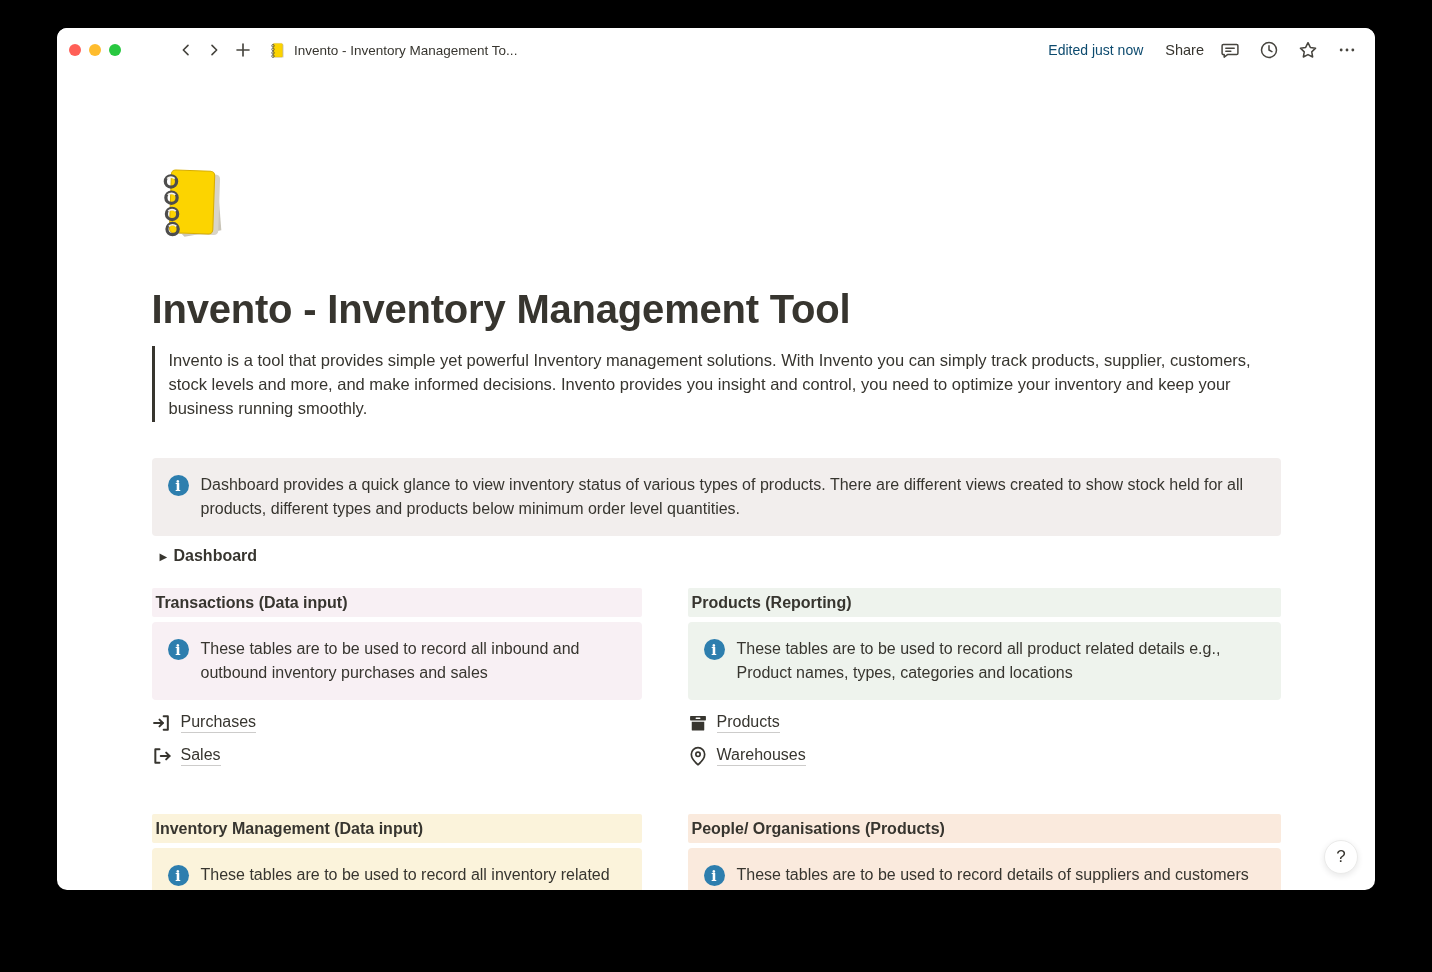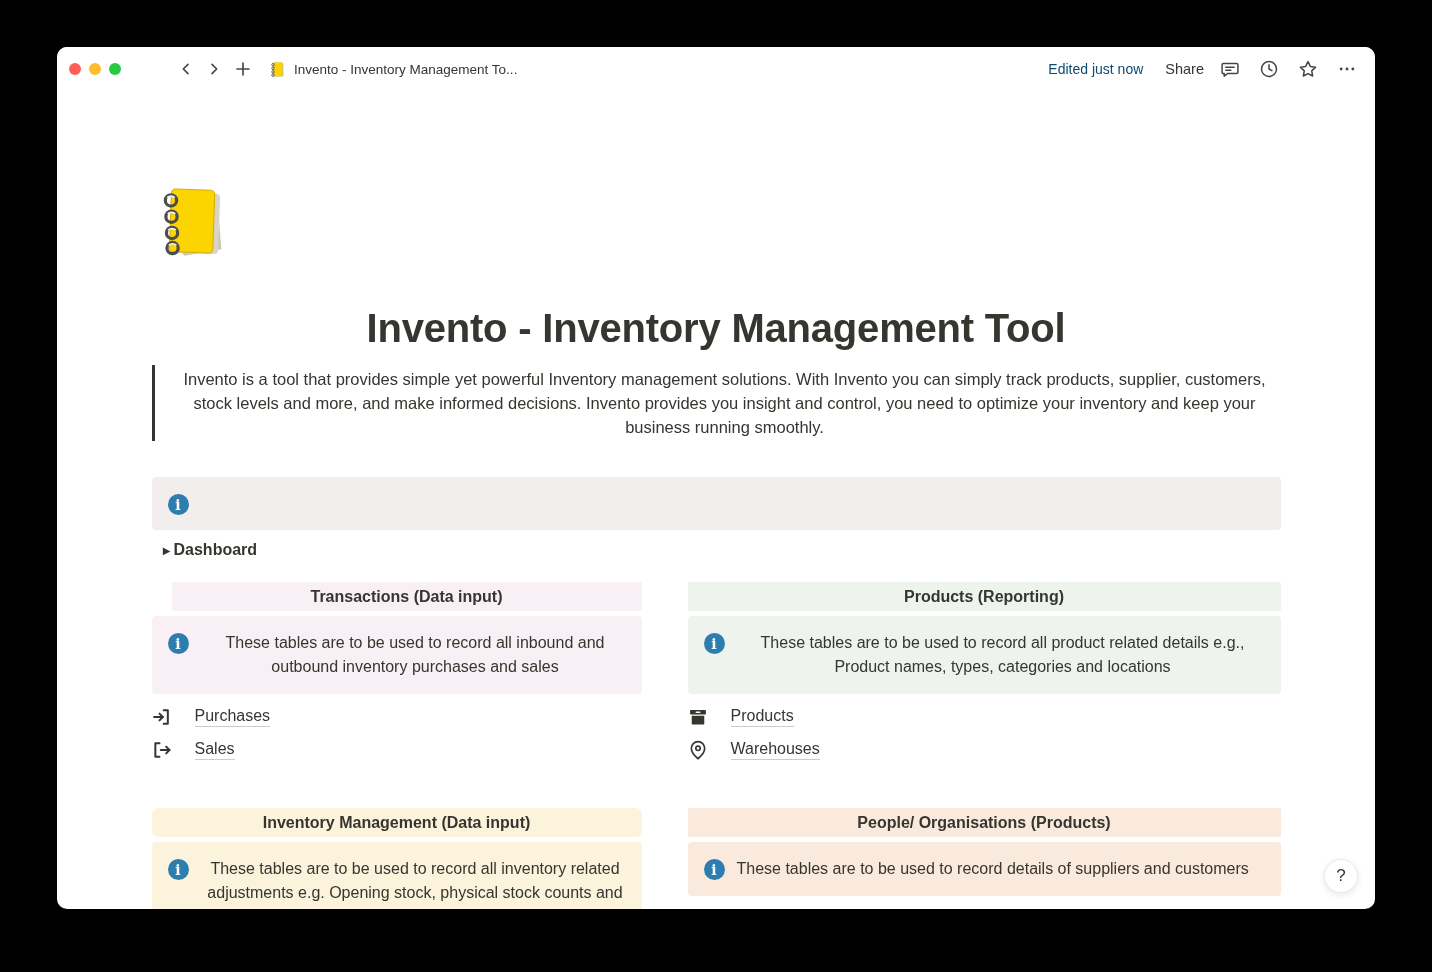--- a/index.html
+++ b/index.html
@@ -1,20 +1,20 @@
 <!DOCTYPE html>
 <html style="--accent-blue: #2d7eae; --gray-bg: #f2eeed; --pink-bg: #f8f0f4; --green-bg: #eef3ed; --yellow-bg: #fbf3db; --orange-bg: #faeadd;"><head>
 <meta charset="utf-8">
 <style>
   * { margin: 0; padding: 0; box-sizing: border-box; }
   html, body { width: 1432px; height: 972px; background: #000; overflow: hidden; }
   body { font-family: "Liberation Sans", "DejaVu Sans", sans-serif; color: #37352f; }
 
   .window {
-    position: absolute; left: 57px; top: 47px; width: 1318px; height: 862px;
+    position: absolute; left: 57px; top: 28px; width: 1318px; height: 862px;
     background: #fff; border-radius: 10px; overflow: hidden;
     box-shadow: 0 18px 50px rgba(0,0,0,.55);
   }
 
   
   .titlebar { height: 44px; display: flex; align-items: center; padding: 0 16px 0 12px; background: #fff; }
   .lights { display: flex; align-items: center; gap: 8px; }
   .light { width: 12px; height: 12px; border-radius: 50%; }
   .light.red { background: #ff5f57; }
   .light.yellow { background: #febc2e; }
@@ -28,21 +28,21 @@
   .tab { display: flex; align-items: center; gap: 8px; margin-left: 17px; cursor: pointer; }
   .tab-title { font-size: 13.5px; color: #37352f; }
   .tb-spacer { flex: 1; }
   .edited { font-size: 14px; color: #0c4a6e; margin-right: 22px; }
   .share { font-size: 14.5px; color: #37352f; margin-right: 16px; cursor: pointer; background: none; border: none; font-family: inherit; }
   .tb-icon { margin-left: 0; margin-right: 19px; }
   .tb-icon:last-child { margin-right: 2px; }
 
   
   .main { height: 818px; overflow: hidden; position: relative; }
-  .content { width: 1129px; margin: 0 auto; padding-top: 91px; text-align: center; }
+  .content { width: 1129px; margin: 0 auto; padding-top: 91px; }
 
   .page-icon { width: 78px; height: 78px; display: block; cursor: pointer; }
 
   h1.page-title { margin-top: 44px; font-size: 40px; line-height: 48px; font-weight: 700; letter-spacing: -0.2px; color: #37352f; }
 
   .quote { margin-top: 13px; border-left: 3px solid #37352f; padding: 2px 0 2px 14px; font-size: 16.5px; line-height: 24px; color: #37352f; }
 
   .callout { display: flex; align-items: flex-start; gap: 12px; border-radius: 4px; padding: 15px 12px 15px 16px; font-size: 16px; line-height: 24px; }
   .callout.gray { background: var(--gray-bg); margin-top: 36px; }
 
@@ -50,35 +50,35 @@
 
   .toggle-row { margin-top: 7px; display: flex; align-items: center; height: 26px; cursor: pointer; }
   .toggle-arrow { width: 22px; padding-left: 8px; font-size: 10px; color: #37352f; }
   .toggle-label { font-size: 16px; font-weight: 600; }
 
   .columns { display: flex; gap: 46px; margin-top: 19px; }
   .col-left { width: 490px; flex: 0 0 auto; }
   .col-right { width: 593px; flex: 0 0 auto; }
 
   .section-header { border-radius: 2px; padding: 4px 4px; font-size: 16px; font-weight: 700; line-height: 21px; }
-  .section-header.pink { background: var(--pink-bg); margin-left: 20px; }
+  .section-header.pink { background: var(--pink-bg); }
   .section-header.green { background: var(--green-bg); }
-  .section-header.yellow { background: var(--yellow-bg); border-radius: 6px; }
+  .section-header.yellow { background: var(--yellow-bg); }
   .section-header.orange { background: var(--orange-bg); }
 
   .section-callout { margin-top: 5px; }
   .section-callout.pink { background: var(--pink-bg); }
   .section-callout.green { background: var(--green-bg); }
   .section-callout.yellow { background: var(--yellow-bg); }
   .section-callout.orange { background: var(--orange-bg); }
 
   .links { margin-top: 11px; }
   .link-row { display: flex; align-items: center; gap: 8px; height: 24px; margin-bottom: 9px; cursor: pointer; }
   .link-icon { width: 21px; height: 21px; flex: 0 0 auto; display: flex; align-items: center; justify-content: center; color: #37352f; }
-  .link-text { font-size: 16px; font-weight: 500; color: #37352f; border-bottom: 1px solid rgba(55,53,47,.25); padding-bottom: 1px; margin-left: 14px; }
+  .link-text { font-size: 16px; font-weight: 500; color: #37352f; border-bottom: 1px solid rgba(55,53,47,.25); padding-bottom: 1px; }
 
   .row2 { margin-top: 37px; }
 
   .help-btn { position: absolute; right: 17px; bottom: 16px; width: 34px; height: 34px; border-radius: 50%; background: #fff; border: 1px solid #ebebea; box-shadow: 0 2px 6px rgba(15,15,15,.1); color: #37352f; font-size: 17px; font-weight: 500; display: flex; align-items: center; justify-content: center; cursor: pointer; }
 
   svg { display: block; }
 </style>
 </head>
 <body>
 
@@ -178,20 +178,21 @@
           </g>
         </svg>
       </div>
 
       <h1 class="page-title">Invento - Inventory Management Tool</h1>
 
       <div class="quote">Invento is a tool that provides simple yet powerful Inventory management solutions. With Invento you can simply track products, supplier, customers, stock levels and more, and make informed decisions. Invento provides you insight and control, you need to optimize your inventory and keep your business running smoothly.</div>
 
       <div class="callout gray">
         <span class="info-icon">i</span>
+        <span>Dashboard provides a quick glance to view inventory status of various types of products. There are different views created to show stock held for all products, different types and products below minimum order level quantities.</span>
       </div>
 
       <div class="toggle-row">
         <span class="toggle-arrow">▶</span>
         <span class="toggle-label">Dashboard</span>
       </div>
 
       <div class="columns">
         <div class="col-left">
           <div class="section-header pink">Transactions (Data input)</div>

